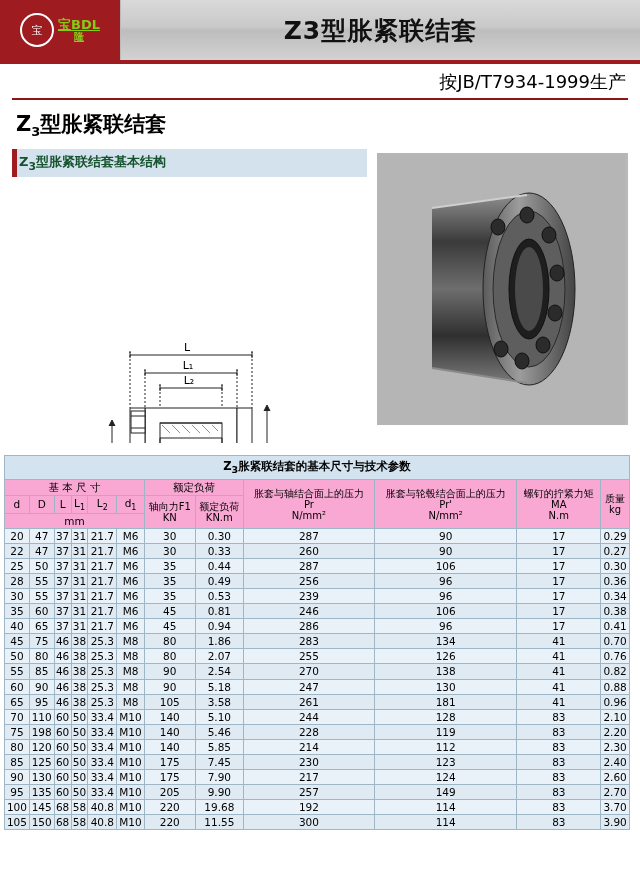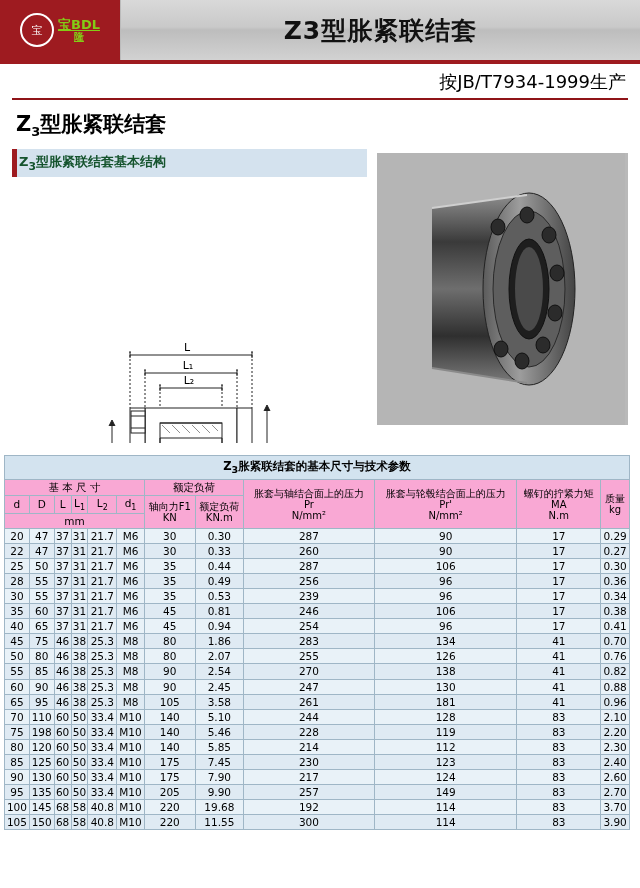--- a/index.html
+++ b/index.html
@@ -430,21 +430,21 @@
         </tr>
         <tr>
           <td>40</td>
           <td>65</td>
           <td>37</td>
           <td>31</td>
           <td>21.7</td>
           <td>M6</td>
           <td>45</td>
           <td>0.94</td>
-          <td>254</td>
+          <td>286</td>
           <td>96</td>
           <td>17</td>
           <td>0.41</td>
         </tr>
         <tr>
           <td>45</td>
           <td>75</td>
           <td>46</td>
           <td>38</td>
           <td>25.3</td>
@@ -485,21 +485,21 @@
           <td>0.82</td>
         </tr>
         <tr>
           <td>60</td>
           <td>90</td>
           <td>46</td>
           <td>38</td>
           <td>25.3</td>
           <td>M8</td>
           <td>90</td>
-          <td>2.45</td>
+          <td>5.18</td>
           <td>247</td>
           <td>130</td>
           <td>41</td>
           <td>0.88</td>
         </tr>
         <tr>
           <td>65</td>
           <td>95</td>
           <td>46</td>
           <td>38</td>

